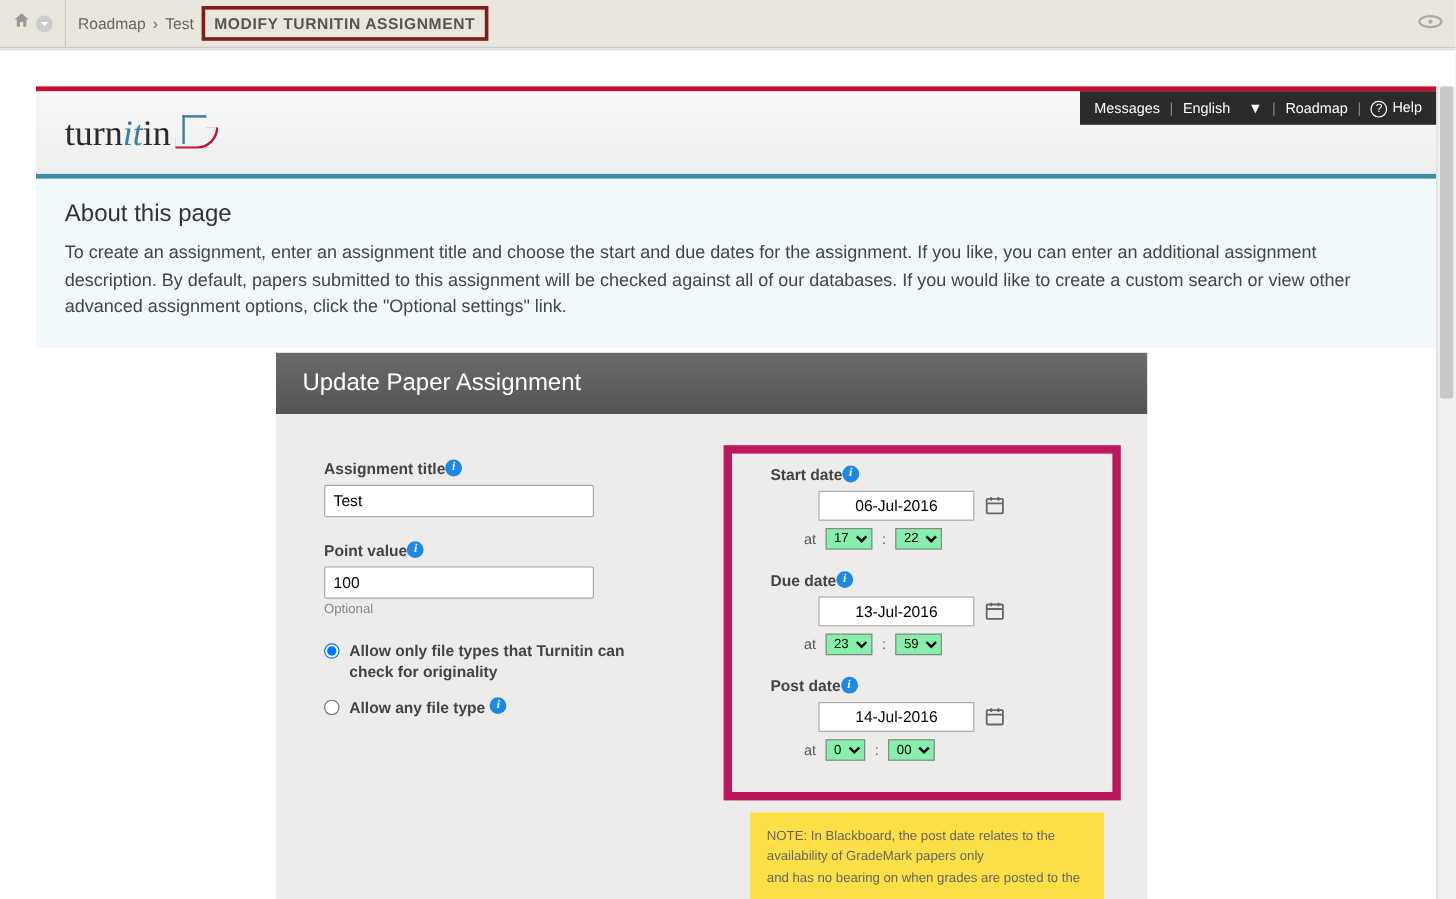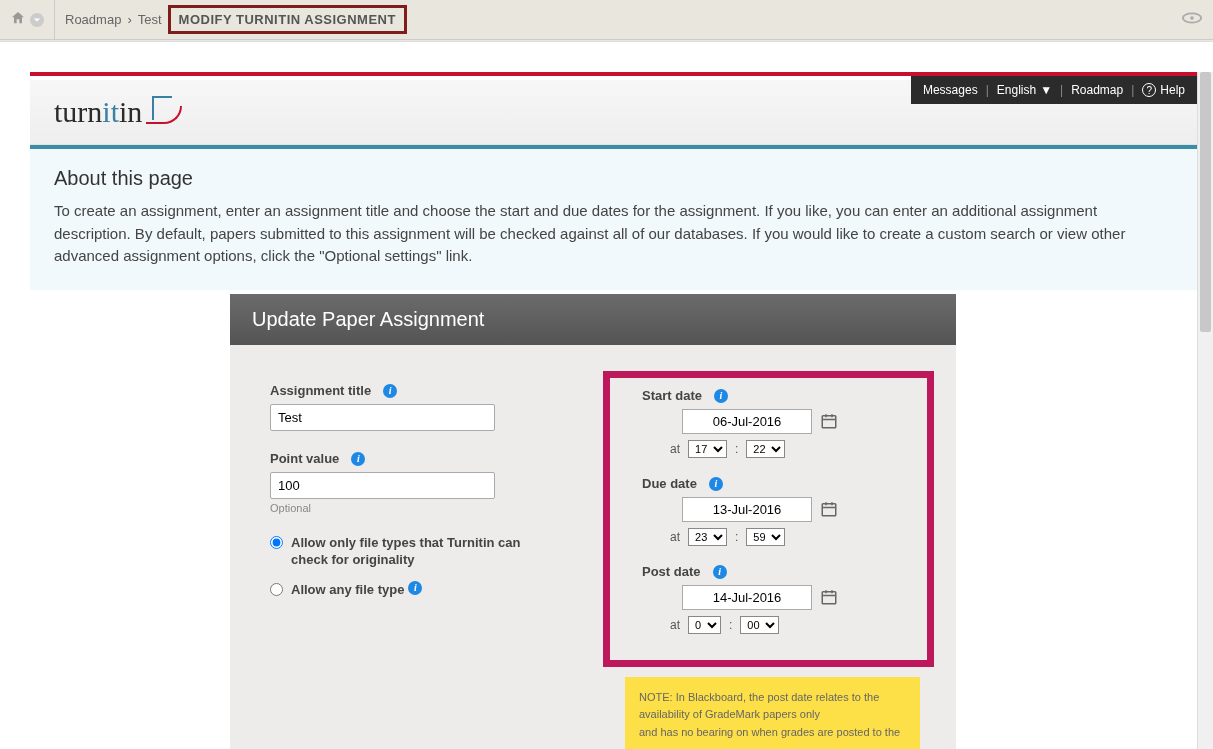--- a/index.html
+++ b/index.html
@@ -15,61 +15,61 @@
 .top-nav-right { position: absolute; right: 10px; color: #aaa; font-size: 18px; }
 
 .page-wrap { display: flex; background: #fff; border-top: 1px solid #ddd; margin-top: 1px; }
 .content-area { flex: 1; background: #fff; border-top: 4px solid #c8102e; margin: 30px 0 0 30px; position: relative; }
 .scrollbar { width: 16px; background: #f0f0f0; border-left: 1px solid #ddd; position: relative; margin-top:30px;}
 .scrollbar-thumb { position: absolute; top: 0; left: 2px; right: 2px; height: 260px; background: #c8c8c8; border-radius: 2px; }
 
 .util-bar { background: #2b2b2b; color: #fff; display: flex; justify-content: flex-end; align-items: center; gap: 0; height: 28px; padding: 0 12px; font-size: 12px; position:absolute; top:0; right:0; }
 .util-bar .sep { color: #888; padding: 0 8px; }
 .util-bar .item { cursor: pointer; }
-.util-bar .lang { display: inline-flex; align-items: center; gap: 4px; }
+.util-bar .lang { display: inline-flex; align-items: center; gap: 15px; }
 .util-bar .help-q { display:inline-flex; align-items:center; justify-content:center; width:14px; height:14px; border:1px solid #fff; border-radius:50%; font-size:10px; margin-right:4px;}
 
 .logo-bar { background: linear-gradient(#f7f7f7,#eee); border-bottom:1px solid #e2e2e2; padding: 14px 24px; margin-top:4px;}
 .logo { font-size: 30px; font-family: Georgia, serif; color:#2b2b2b; display:inline-flex; align-items:center;}
 .logo .red { color:#c8102e;}
-.logo .blue { color:#3b7fa5;}
+.logo .blue { color:#3b7fa5;font-style:italic;}
 .logo-swoosh { display:inline-block; margin-left:4px; position:relative; width:36px; height:36px;}
 .logo-swoosh::before { content:""; position:absolute; width:18px; height:22px; border:2px solid #3b7fa5; border-bottom:none; border-right:none; top:2px; left:6px;}
 .logo-swoosh::after { content:""; position:absolute; width:34px; height:16px; border:2px solid #c8102e; border-top:none; border-left:none; border-radius:0 0 22px 0; top:12px; left:0;}
 .teal-divider { height:4px; background:#3b8ca5; }
 
 .about-panel { background:#f2f9fc; padding:18px 24px 22px; color:#444; }
 .about-panel h2 { font-size:20px; font-weight:normal; margin-bottom:10px; color:#333;}
 .about-panel p { font-size:15px; line-height:1.5; }
 
 .form-panel { width: 726px; margin: 4px 0 0 200px; }
 .form-header { background: linear-gradient(#6b6b6b,#545454); color:#fff; padding:14px 22px; font-size:20px; }
 .form-body { background:#edecea; padding: 38px 40px 34px; display:flex; gap:40px; }
 .form-col { flex:1; }
 .form-col.right { position:relative; }
 
 .field-group { margin-bottom:20px; }
-.field-label { font-size:13px; color:#444; font-weight:bold; margin-bottom:6px; display:flex; align-items:flex-end; gap:12px;}
+.field-label { font-size:13px; color:#444; font-weight:bold; margin-bottom:6px; display:flex; align-items:flex-start; gap:0;}
 .info-icon { width:14px; height:14px; border-radius:50%; background:#1e88e5; color:#fff; font-size:10px; display:inline-flex; align-items:center; justify-content:center; font-weight:bold; font-family:Georgia,serif; font-style:italic;}
 .text-input { width:225px; border:1px solid #aaa; padding:5px 7px; font-size:13px; background:#fff; border-radius:2px;}
 .helper-text { font-size:11px; color:#888; margin-top:3px;}
 
 .radio-row { display:flex; align-items:flex-start; gap:8px; margin-bottom:12px; }
 .radio-row input[type=radio]{ margin-top:2px;}
 .radio-row label { font-size:13px; font-weight:bold; color:#444; line-height:1.35; display:flex; align-items:flex-start; gap:4px;}
 .radio-row .label-text { max-width:240px;}
 
 .date-highlight { border:7px solid #be185d; padding: 10px 32px 22px; margin:-12px -18px 10px -10px;}
 .date-section { margin-bottom:18px;}
 .date-row { display:flex; align-items:center; gap:8px; margin:6px 0; padding-left:40px;}
 .date-input { width:130px; border:1px solid #aaa; padding:4px 6px; text-align:center; font-size:13px; background:#fff;}
 .cal-icon { width:18px; height:18px; display:inline-block; color:#666; }
 .cal-icon svg { width:100%; height:100%; }
 .time-row { display:flex; align-items:center; gap:8px; font-size:12px; color:#555; padding-left:28px;}
-.time-select { border:1px solid #888; font-size:11px; padding:1px 2px; background:#ffffff; height:18px;}
+.time-select { border:1px solid #888; font-size:11px; padding:1px 2px; background:#86efac; height:18px;}
 
 .note-box { background:#fde047; padding:12px 14px; font-size:11px; color:#666; line-height:1.6; margin-top:10px; margin-left:12px; margin-right:-4px;}
 
 </style>
 </head>
 <body>
 
 <div class="top-nav">
   <div class="top-nav-left">
     <span class="home-icon">

